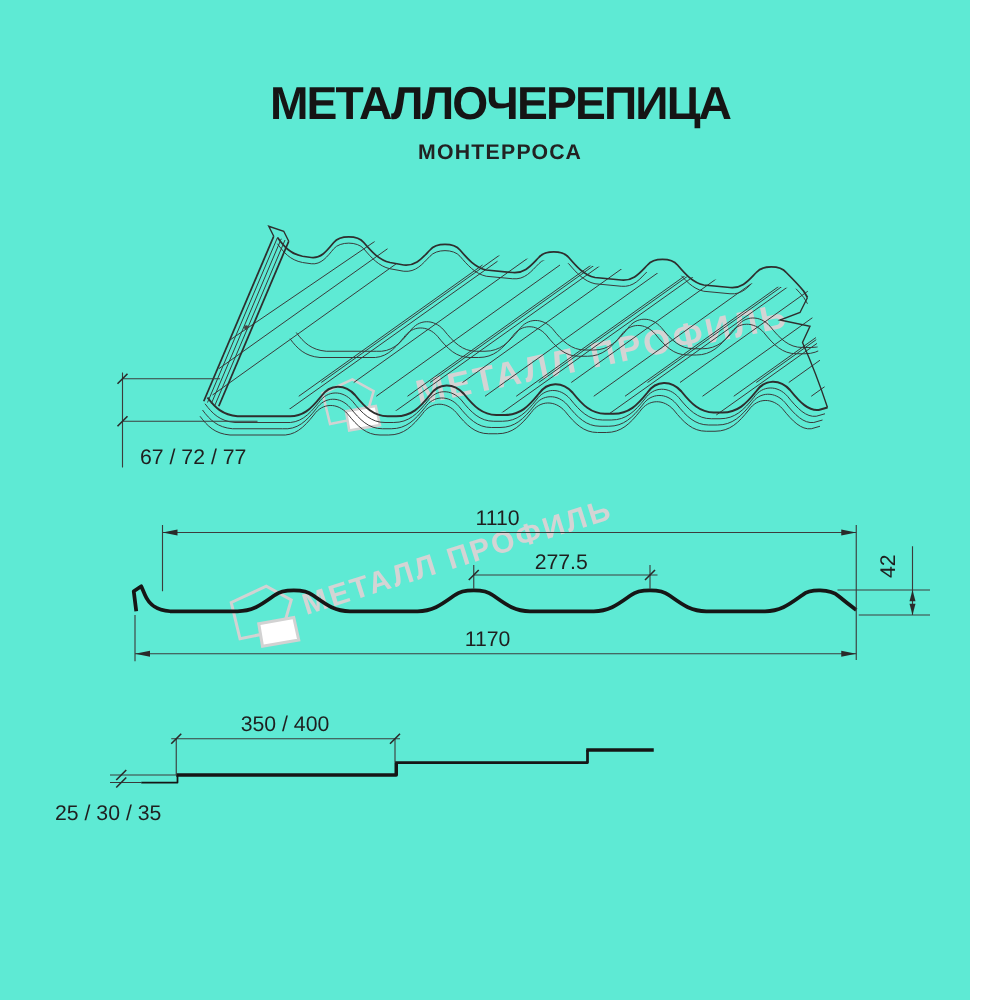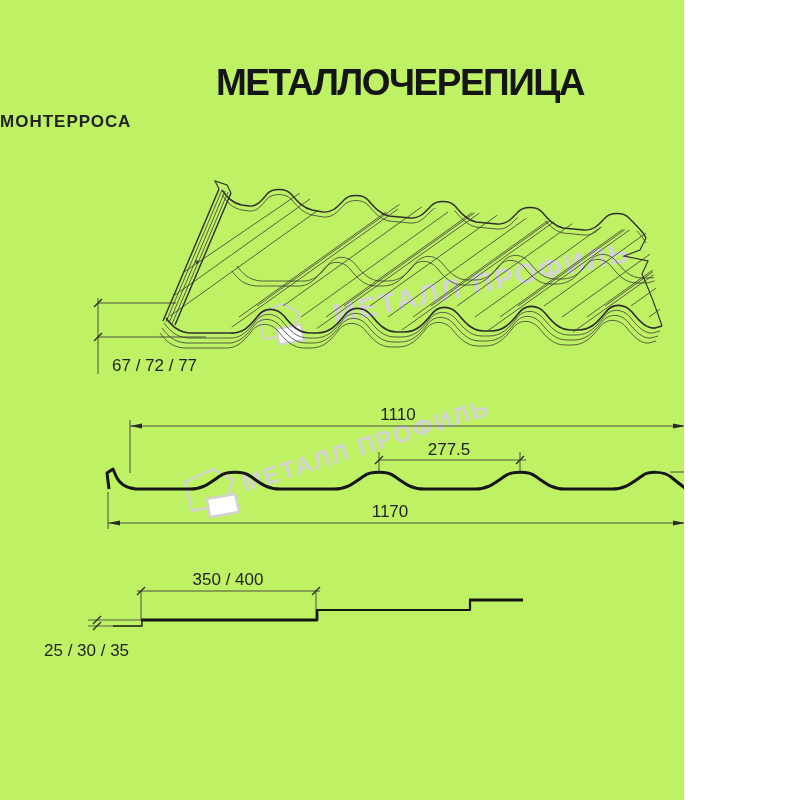--- a/index.html
+++ b/index.html
@@ -1,20 +1,20 @@
 <!DOCTYPE html>
 <html><head>
 <meta charset="utf-8">
 <style>
   html,body{margin:0;padding:0;background:#fff;}
-  #stage{position:relative;width:684px;height:800px;background:#bef264;overflow:hidden;
+  #stage{position:relative;width:776px;height:800px;background:#5eead4;overflow:hidden;
          font-family:"Liberation Sans",sans-serif;}
   .title{position:absolute;left:0;top:62px;width:800px;text-align:center;
          font-size:37px;font-weight:800;letter-spacing:-1.5px;color:#151515;}
-  .subtitle{position:absolute;left:0;top:112px;width:800px;text-align:left;
+  .subtitle{position:absolute;left:0;top:112px;width:800px;text-align:center;
          font-size:17px;font-weight:bold;letter-spacing:1px;color:#222;}
   svg{position:absolute;left:0;top:0;}
   svg text{font-family:"Liberation Sans",sans-serif;fill:#1f1f1f;font-size:17px;}
   .wm-text{fill:#d4d4d4;font-size:28px;font-weight:bold;letter-spacing:2.5px;}
   .wm-text2{fill:#d4d4d4;font-size:24px;font-weight:bold;letter-spacing:2px;}
   .thin{stroke:#2e2e2e;stroke-width:1.1;fill:none;}
   .xthin{stroke:#3a3a3a;stroke-width:0.8;fill:none;}
   .dim{stroke:#3c3c3c;stroke-width:0.9;fill:none;}
   .tick{stroke:#2a2a2a;stroke-width:1.3;fill:none;}
   .profile{stroke:#161616;stroke-width:3;fill:none;stroke-linejoin:round;}

